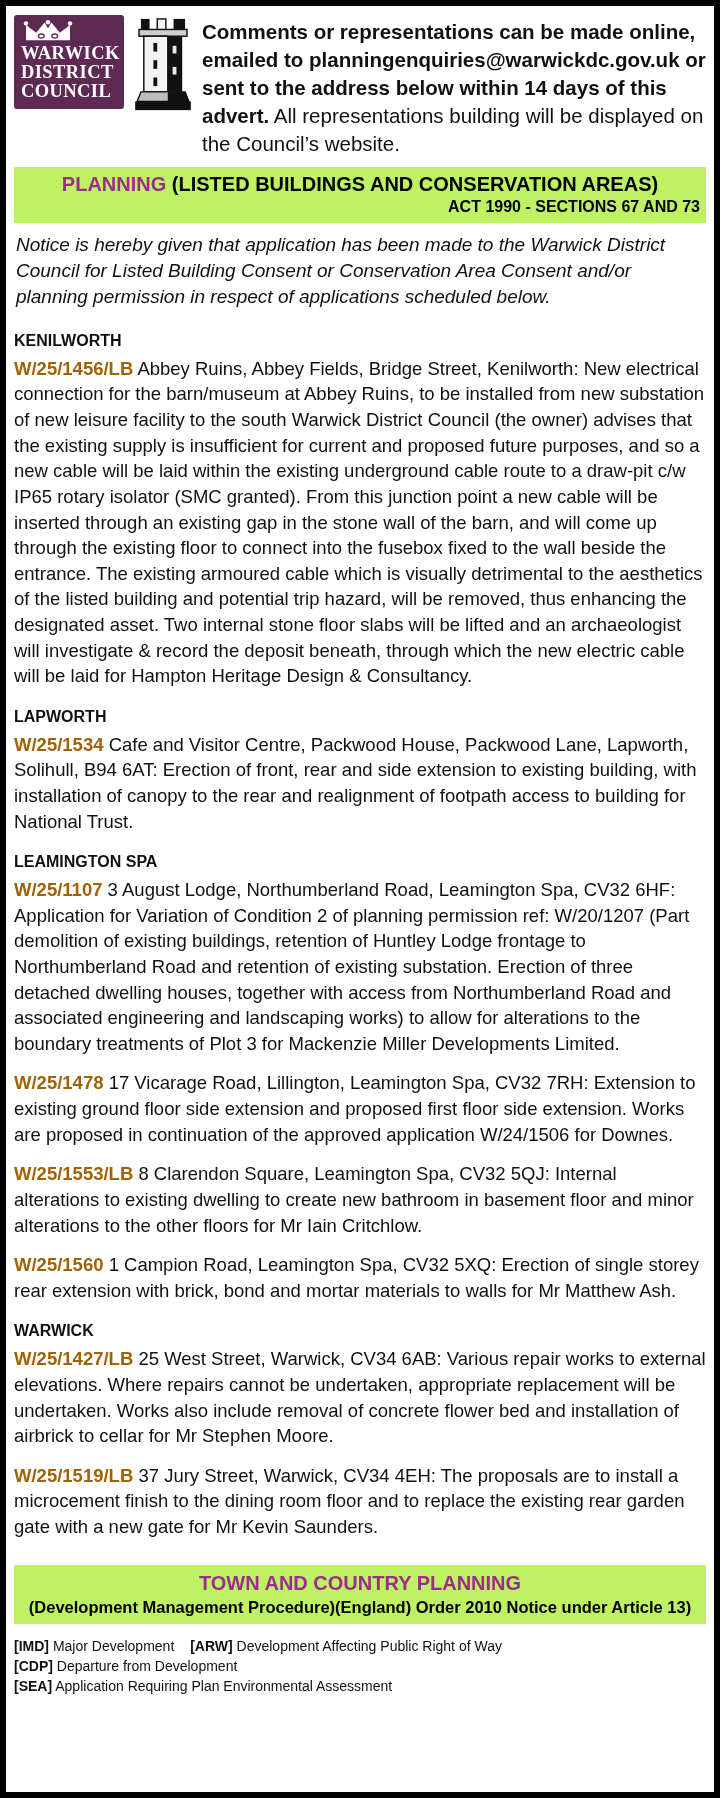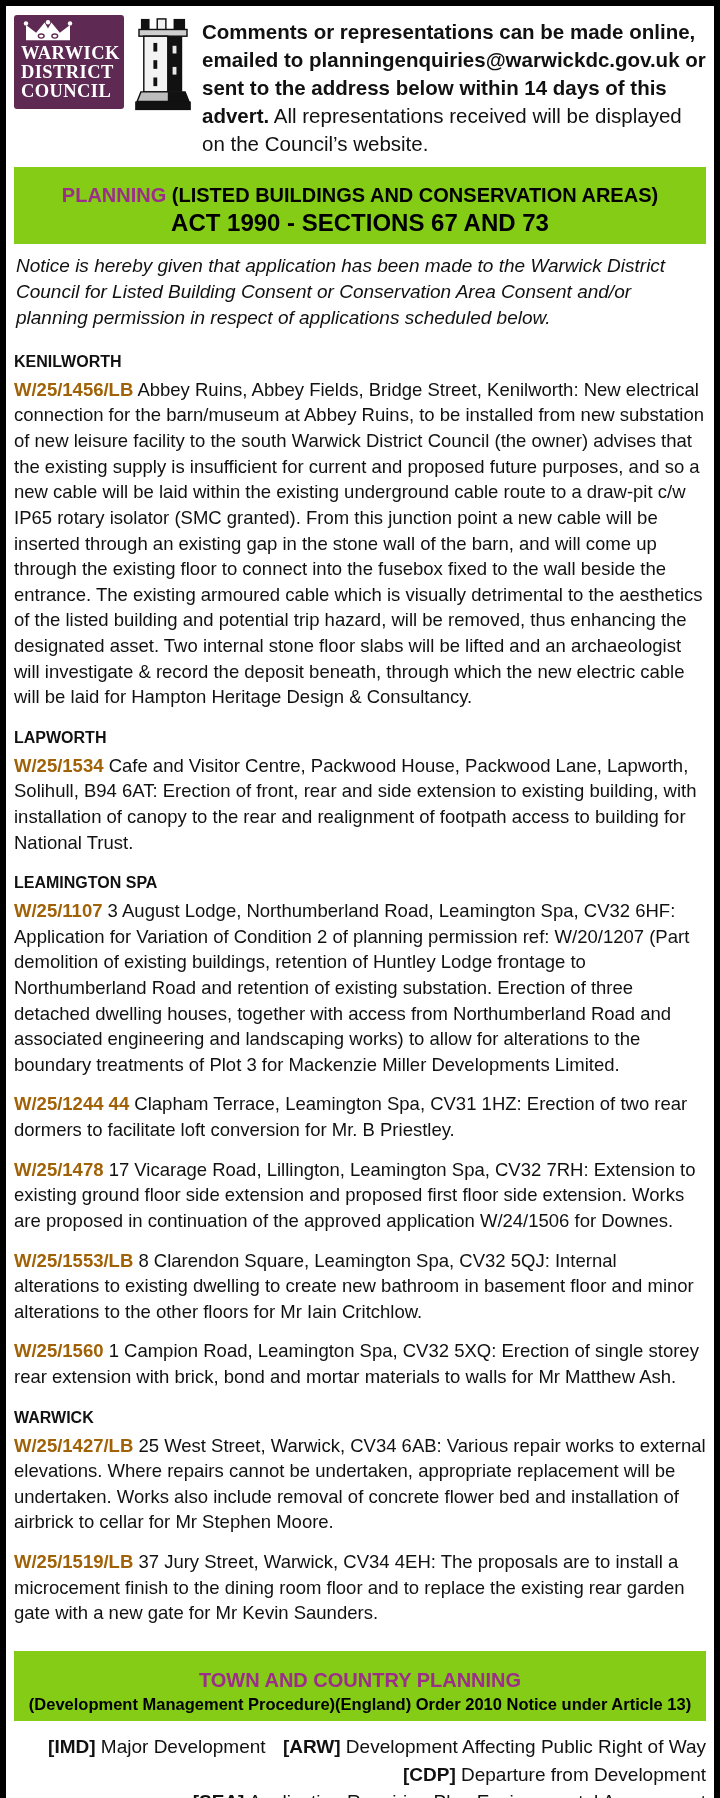--- a/index.html
+++ b/index.html
@@ -18,35 +18,35 @@
   .logo-crown { display:block; margin:0 0 2px 1px; }
   .logo-line {
     font-family:"Liberation Serif", serif; font-weight:bold;
     font-size:18.5px; line-height:1.04; letter-spacing:0.4px;
   }
   .castle { flex:none; margin-top:2px; }
   .intro { font-size:20.5px; line-height:1.36; padding-top:3px; max-width:505px; }
   .intro .b { font-weight:bold; }
   
   .band {
-    background:#84cc16; text-align:center; padding:16px 6px 6px;
+    background:#bef264; text-align:center; padding:5px 6px 6px;
     font-weight:bold;
   }
   .band-l1 { font-size:20px; line-height:1.25; color:#000; }
   .band-l1 .hl { color:#9c2d8a; }
-  .band-l2 { font-size:24px; line-height:1.25; color:#000; }
+  .band-l2 { font-size:16px; line-height:1.25; color:#000;text-align:right; }
   .tcp { margin-top:16px; }
   .tcp-title { font-size:20px; line-height:1.3; color:#9c2d8a; }
   .tcp-sub { font-size:16.5px; line-height:1.35; color:#000; }
   
   .notice { font-style:italic; font-size:19px; line-height:1.36; margin:9px 2px 12px; }
   .city { font-size:16px; font-weight:bold; margin:10px 0 1px; }
   .entry { font-size:18.5px; line-height:1.385; margin:5px 0 9px; }
   .ref { color:#a16207; font-weight:bold; }
-  .legend { text-align:right; font-size:19px; line-height:1.45; margin:12px 0 10px; }
+  .legend { text-align:left; font-size:14px; line-height:1.45; margin:12px 0 10px; }
   .legend b { white-space:nowrap; }
   .p2 { margin-left:12px; }
 </style>
 </head>
 <body>
 
 <div class="advert">
 
   <div class="masthead">
     <div class="logo-box">
@@ -76,42 +76,41 @@
       <rect x="21" y="45" width="4" height="9" fill="#111"></rect>
       <rect x="21" y="63" width="4" height="9" fill="#111"></rect>
       <rect x="41" y="30" width="4" height="8" fill="#e8e8e8"></rect>
       <rect x="41" y="52" width="4" height="8" fill="#e8e8e8"></rect>
 
       <polygon points="8,78 54,78 58,88 4,88" fill="#bdbdbd" stroke="#111" stroke-width="1.5"></polygon>
       <polygon points="36,78 54,78 58,88 36,88" fill="#111"></polygon>
       <rect x="2" y="88" width="58" height="9" fill="#111"></rect>
     </svg>
     <div class="intro">
-      <span class="b">Comments or representations can be made online, emailed to planningenquiries@warwickdc.gov.uk or sent to the address below within 14 days of this advert.</span><span> All representations received will be displayed on the Council’s website.</span>
+      <span class="b">Comments or representations can be made online, emailed to planningenquiries@warwickdc.gov.uk or sent to the address below within 14 days of this advert.</span><span> All representations building will be displayed on the Council’s website.</span>
     </div>
   </div>
 
   <div class="band">
     <div class="band-l1">
       <span class="hl">PLANNING</span><span> (LISTED BUILDINGS AND CONSERVATION AREAS)</span>
     </div>
     <div class="band-l2">ACT 1990 - SECTIONS 67 AND 73</div>
   </div>
 
   <div class="notice">Notice is hereby given that application has been made to the Warwick District Council for Listed Building Consent or Conservation Area Consent and/or planning permission in respect of applications scheduled below.</div>
 
   <div class="city">KENILWORTH</div>
   <p class="entry"><b class="ref">W/25/1456/LB</b> <span>Abbey Ruins, Abbey Fields, Bridge Street, Kenilworth: New electrical connection for the barn/museum at Abbey Ruins, to be installed from new substation of new leisure facility to the south Warwick District Council (the owner) advises that the existing supply is insufficient for current and proposed future purposes, and so a new cable will be laid within the existing underground cable route to a draw-pit c/w IP65 rotary isolator (SMC granted). From this junction point a new cable will be inserted through an existing gap in the stone wall of the barn, and will come up through the existing floor to connect into the fusebox fixed to the wall beside the entrance. The existing armoured cable which is visually detrimental to the aesthetics of the listed building and potential trip hazard, will be removed, thus enhancing the designated asset. Two internal stone floor slabs will be lifted and an archaeologist will investigate &amp; record the deposit beneath, through which the new electric cable will be laid for Hampton Heritage Design &amp; Consultancy.</span></p>
 
   <div class="city">LAPWORTH</div>
   <p class="entry"><b class="ref">W/25/1534</b> <span>Cafe and Visitor Centre, Packwood House, Packwood Lane, Lapworth, Solihull, B94 6AT: Erection of front, rear and side extension to existing building, with installation of canopy to the rear and realignment of footpath access to building for National Trust.</span></p>
 
   <div class="city">LEAMINGTON SPA</div>
   <p class="entry"><b class="ref">W/25/1107</b> <span>3 August Lodge, Northumberland Road, Leamington Spa, CV32 6HF: Application for Variation of Condition 2 of planning permission ref: W/20/1207 (Part demolition of existing buildings, retention of Huntley Lodge frontage to Northumberland Road and retention of existing substation. Erection of three detached dwelling houses, together with access from Northumberland Road and associated engineering and landscaping works) to allow for alterations to the boundary treatments of Plot 3 for Mackenzie Miller Developments Limited.</span></p>
-  <p class="entry"><b class="ref">W/25/1244 44</b> <span>Clapham Terrace, Leamington Spa, CV31 1HZ: Erection of two rear dormers to facilitate loft conversion for Mr. B Priestley.</span></p>
   <p class="entry"><b class="ref">W/25/1478</b> <span>17 Vicarage Road, Lillington, Leamington Spa, CV32 7RH: Extension to existing ground floor side extension and proposed first floor side extension. Works are proposed in continuation of the approved application W/24/1506 for Downes.</span></p>
   <p class="entry"><b class="ref">W/25/1553/LB</b> <span>8 Clarendon Square, Leamington Spa, CV32 5QJ: Internal alterations to existing dwelling to create new bathroom in basement floor and minor alterations to the other floors for Mr Iain Critchlow.</span></p>
   <p class="entry"><b class="ref">W/25/1560</b> <span>1 Campion Road, Leamington Spa, CV32 5XQ: Erection of single storey rear extension with brick, bond and mortar materials to walls for Mr Matthew Ash.</span></p>
 
   <div class="city">WARWICK</div>
   <p class="entry"><b class="ref">W/25/1427/LB</b> <span>25 West Street, Warwick, CV34 6AB: Various repair works to external elevations. Where repairs cannot be undertaken, appropriate replacement will be undertaken. Works also include removal of concrete flower bed and installation of airbrick to cellar for Mr Stephen Moore.</span></p>
   <p class="entry"><b class="ref">W/25/1519/LB</b> <span>37 Jury Street, Warwick, CV34 4EH: The proposals are to install a microcement finish to the dining room floor and to replace the existing rear garden gate with a new gate for Mr Kevin Saunders.</span></p>
 
   <div class="band tcp">
     <div class="tcp-title">TOWN AND COUNTRY PLANNING</div>

